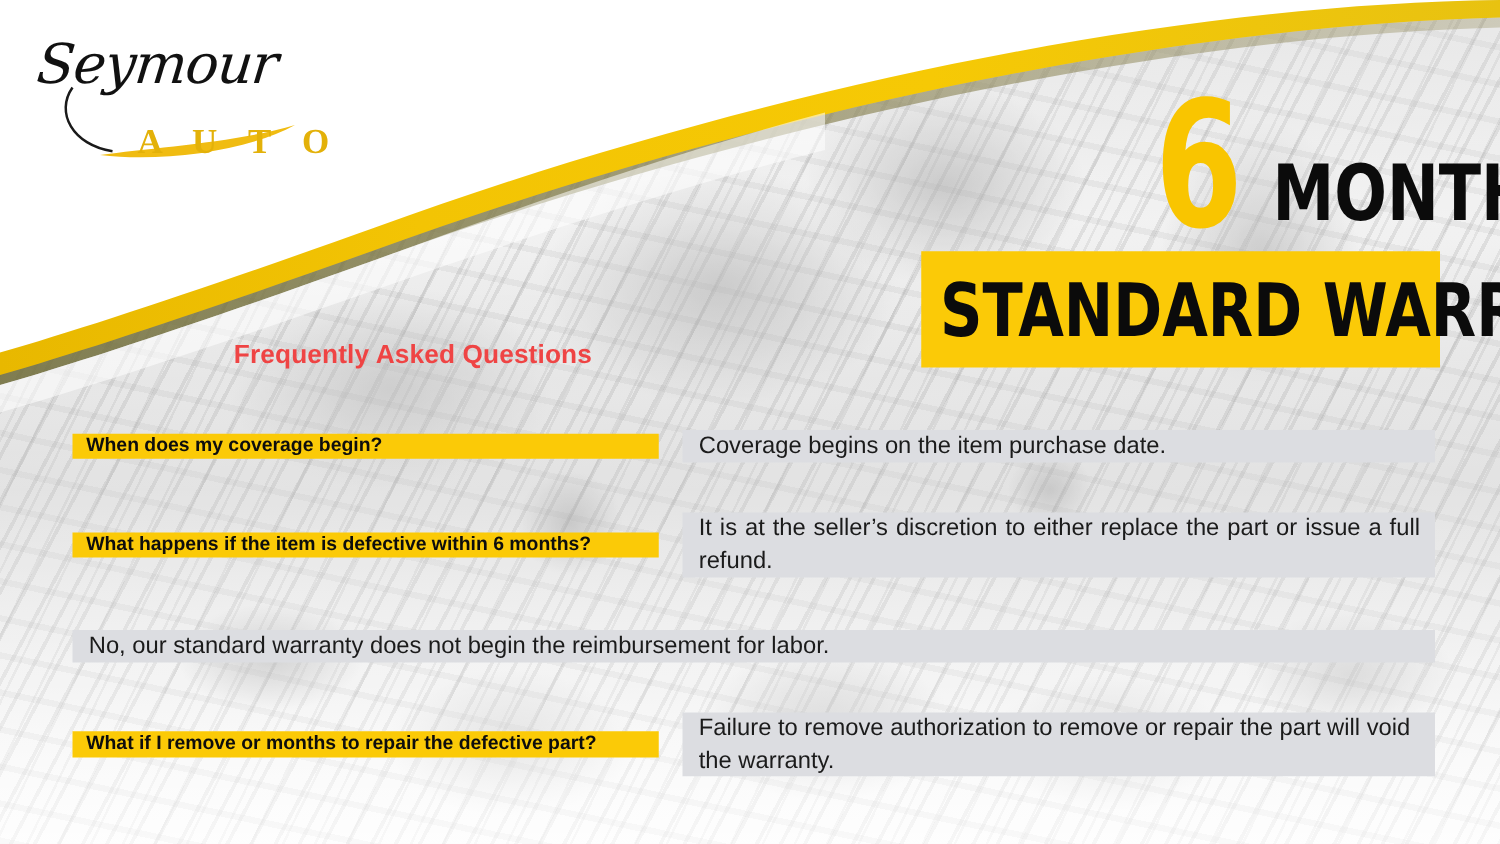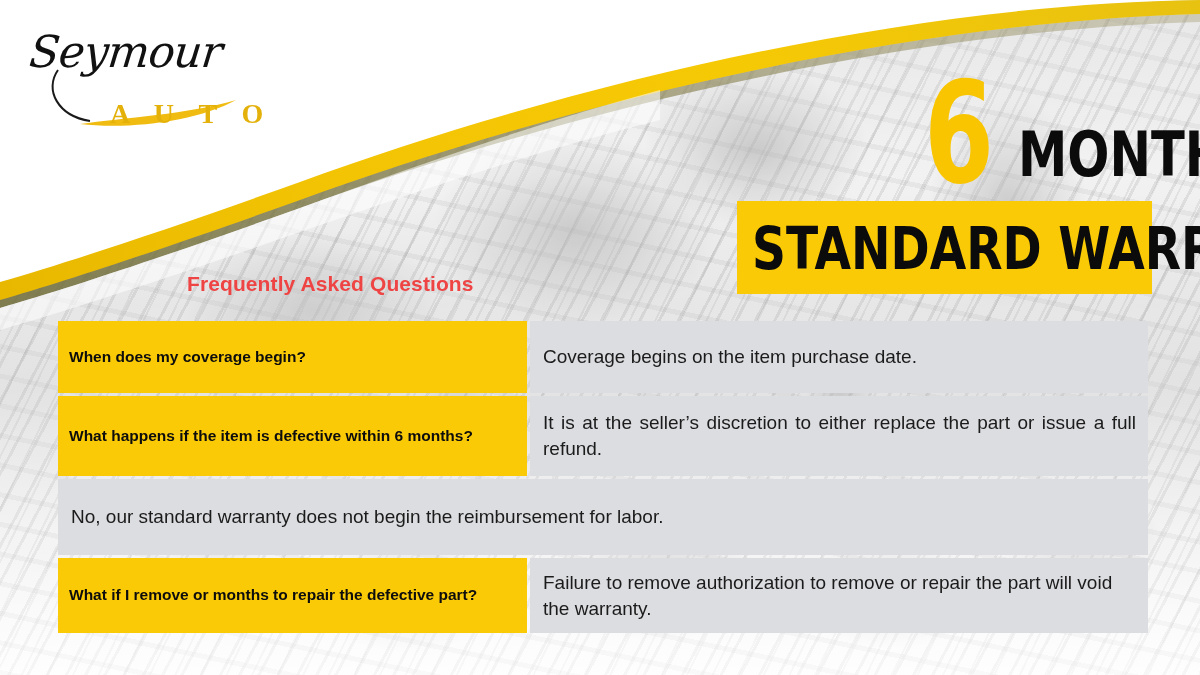--- a/index.html
+++ b/index.html
@@ -107,22 +107,23 @@
   }
 
   
   .faq-table{
     position:absolute;left:58px;top:321px;
     width:1090px;height:303px;
     display:flex;flex-direction:column;
     gap:3px;
   }
   .faq-row{
-    display:flex;gap:3px;
+    display:flex;gap:19px;
     flex:0 0 auto;
+    align-items:center;
   }
   .faq-row.r1{height:72px;}
   .faq-row.r2{height:80px;}
   .faq-row.r3{height:76px;}
   .faq-row.r4{height:75px;}
 
   .q-cell{
     width:469px;flex:0 0 469px;
     background:#fbca07;
     display:flex;align-items:center;

